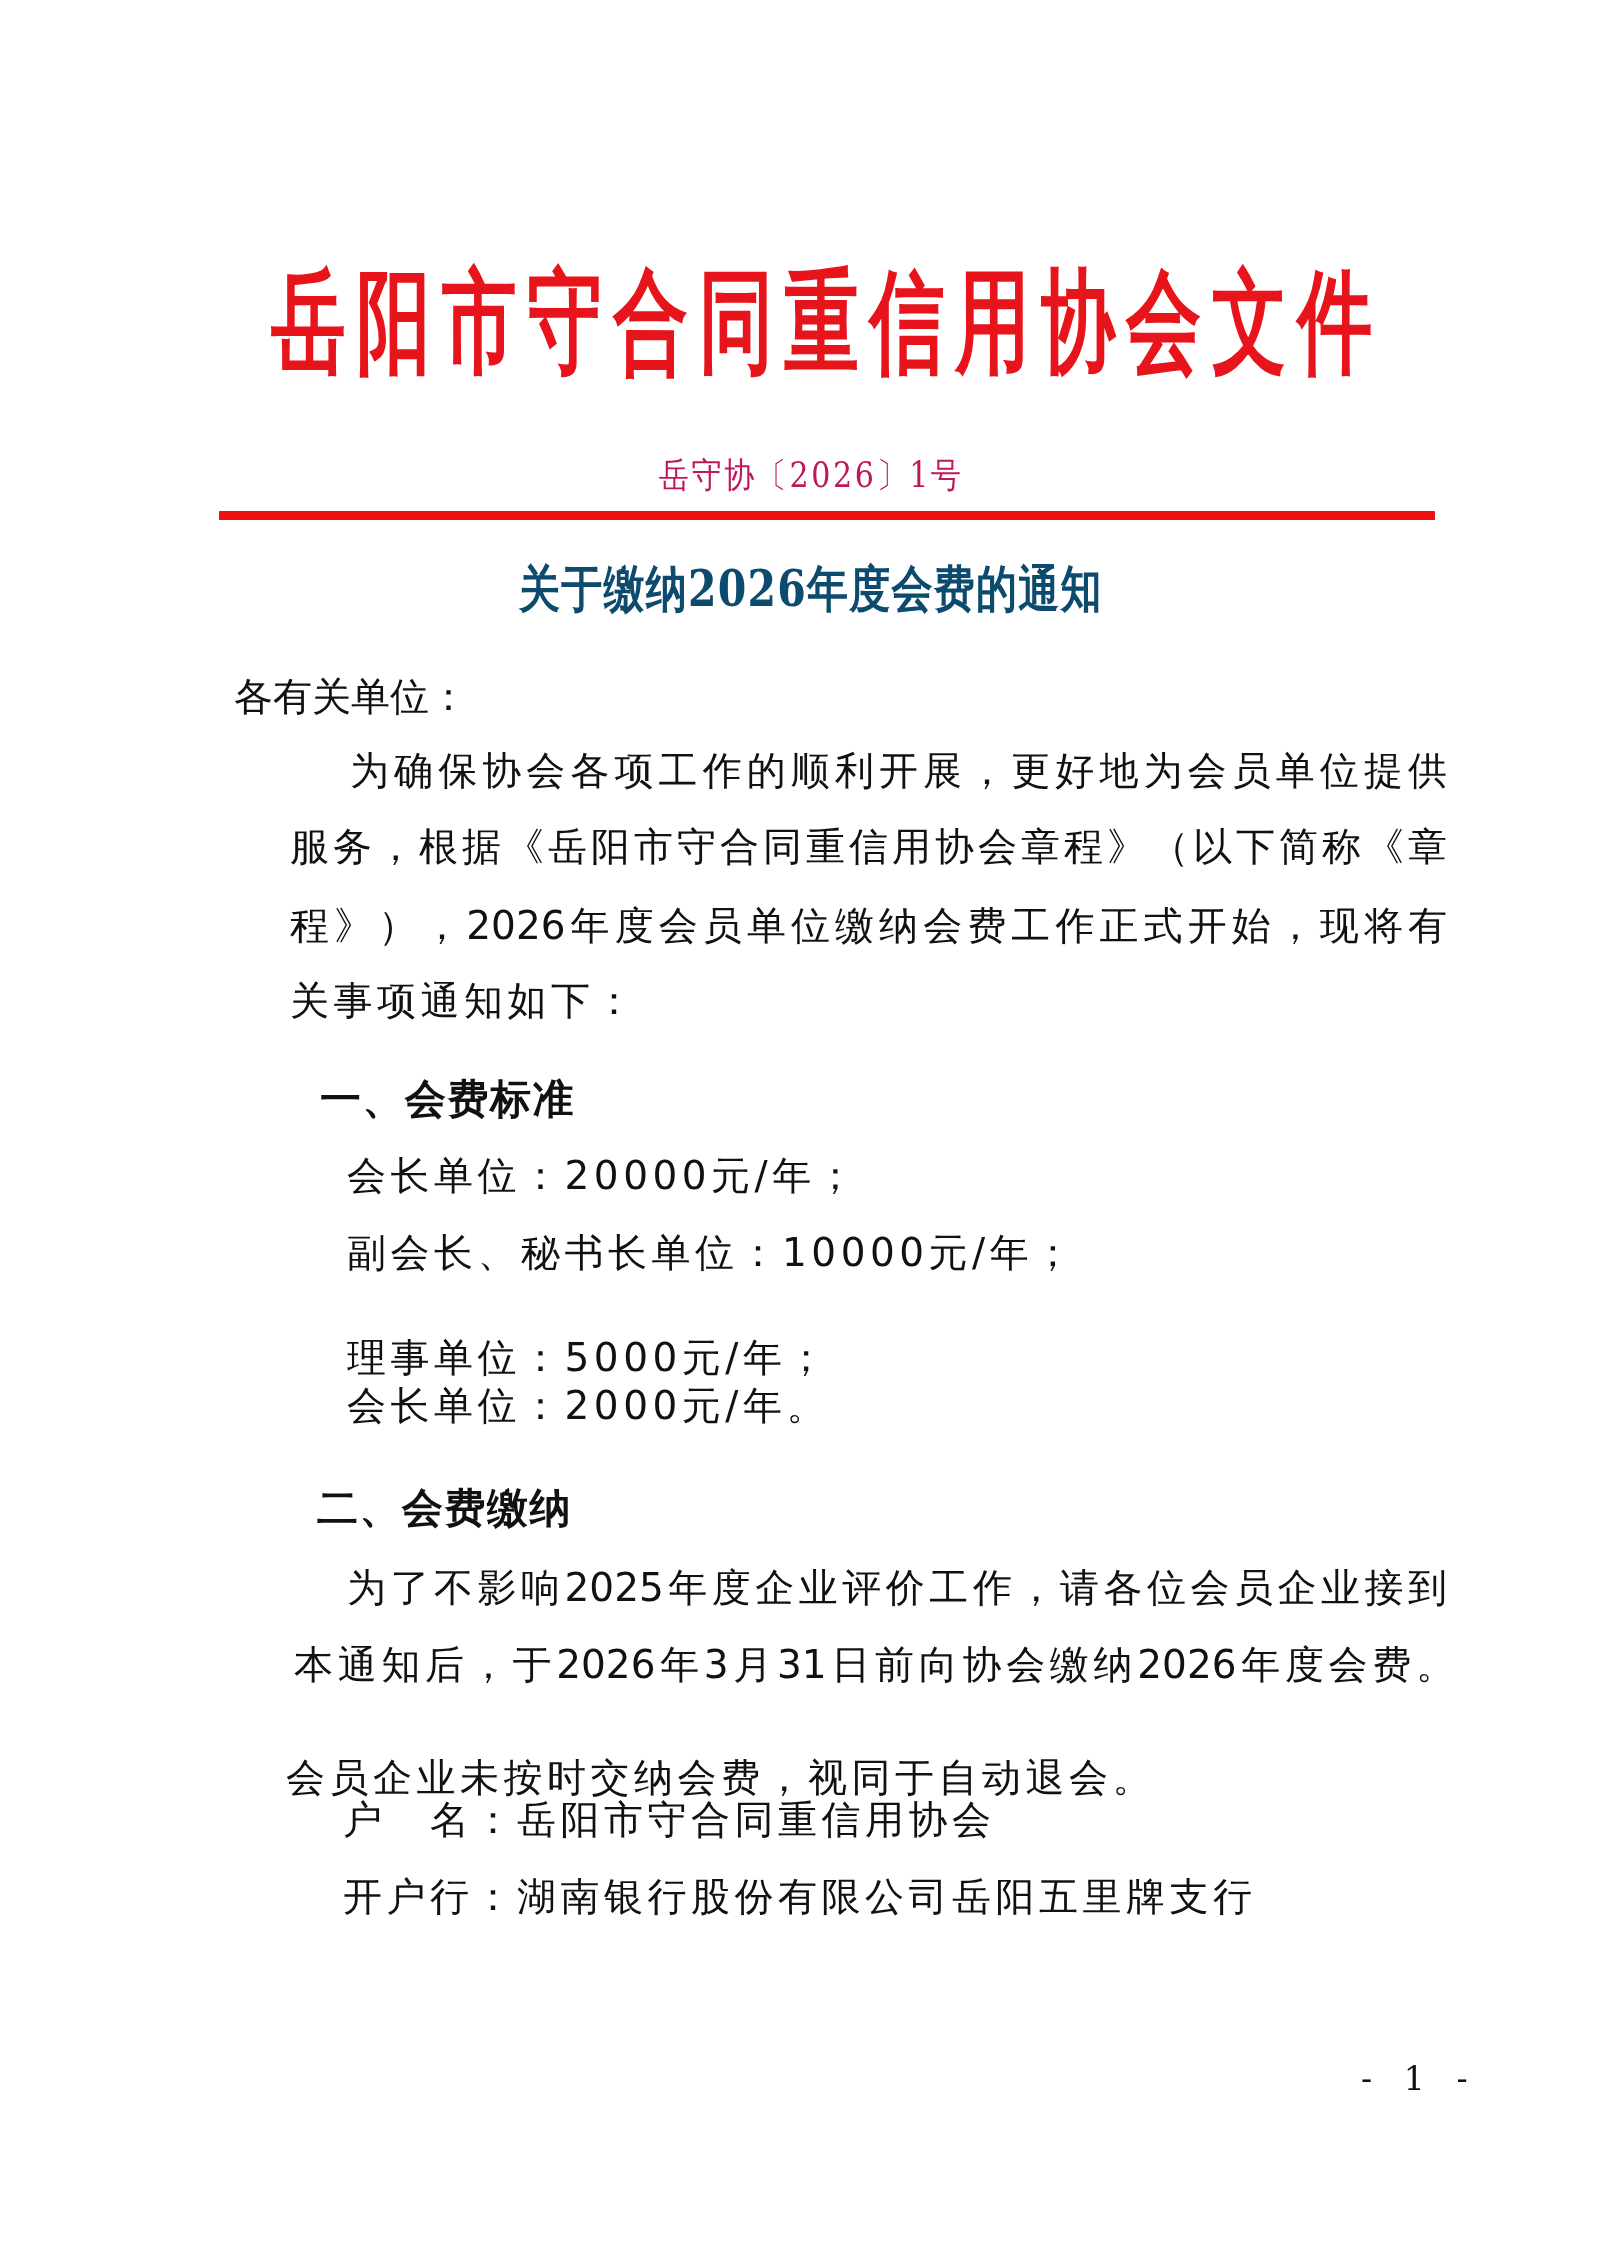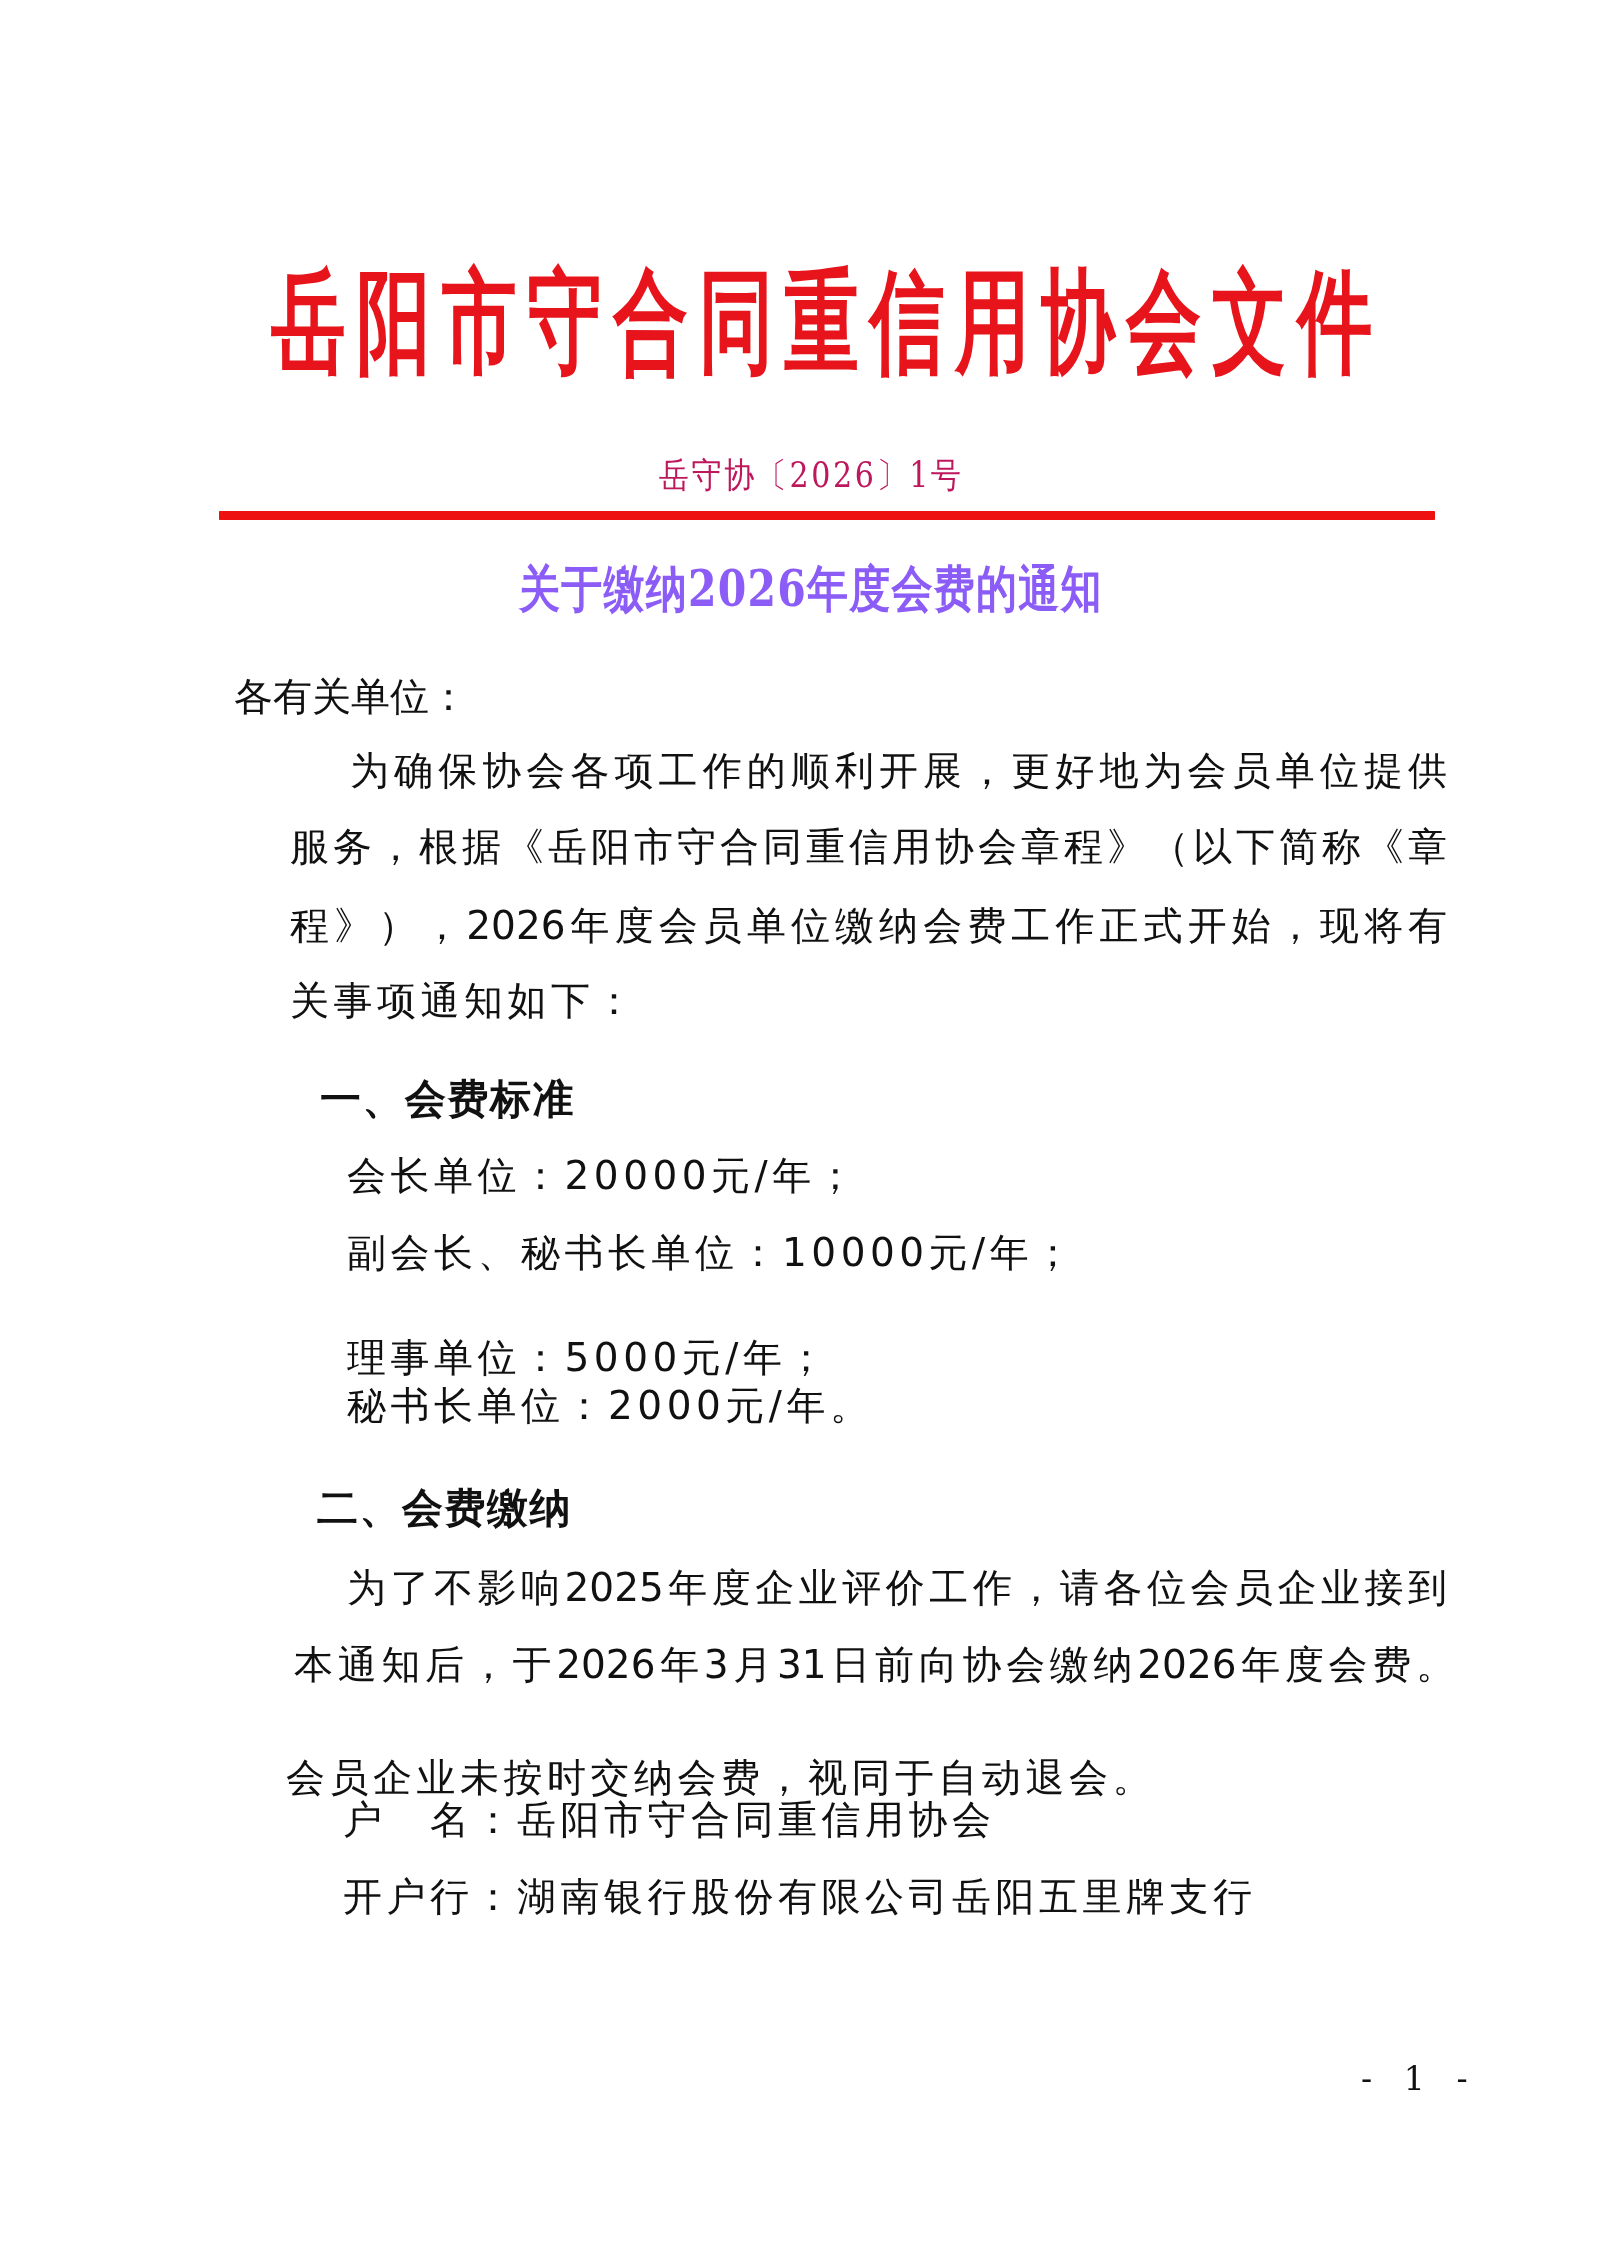--- a/index.html
+++ b/index.html
@@ -31,21 +31,21 @@
   .doc-number span.inner { display: inline-block; transform: scaleX(0.86); }
 
   .red-rule {
     left: 219px; top: 511px; width: 1216px; height: 9px;
     background: #ee1111; border-radius: 0.8px;
   }
 
   .main-title {
     left: 0; width: 1622px; top: 564px; text-align: center;
     font-family: "DejaVu Serif", "Liberation Serif", serif;
-    font-weight: bold; font-size: 50px; color: #8b5cf6;
+    font-weight: bold; font-size: 50px; color: #0c4a6e;
   }
   .main-title span.inner { display: inline-block; transform: scaleX(0.82); letter-spacing: 1.5px; }
 
   .body-text {
     font-family: "DejaVu Sans", "Liberation Sans", sans-serif;
     font-size: 39px; color: #111;
   }
   .line { position: absolute; white-space: nowrap; line-height: 1; }
   .justify-line {
     text-align: justify; text-align-last: justify;
@@ -92,21 +92,21 @@
   </div>
 
   <div class="heading">
     <div class="line" style="left:320px; top:1079px; letter-spacing:1.5px;">一、会费标准</div>
   </div>
 
   <div class="body-text">
     <div class="line" style="left:347px; top:1156px; letter-spacing:4.5px;">会长单位：20000元/年；</div>
     <div class="line" style="left:347px; top:1233px; letter-spacing:4.5px;">副会长、秘书长单位：10000元/年；</div>
     <div class="line" style="left:347px; top:1309px; letter-spacing:4.5px;margin-top:29px;">理事单位：5000元/年；</div>
-    <div class="line" style="left:347px; top:1386px; letter-spacing:4.5px;">秘书长单位：2000元/年。</div>
+    <div class="line" style="left:347px; top:1386px; letter-spacing:4.5px;">会长单位：2000元/年。</div>
   </div>
 
   <div class="heading">
     <div class="line" style="left:317px; top:1488px; letter-spacing:1.5px;">二、会费缴纳</div>
   </div>
 
   <div class="body-text">
     <div class="line justify-line" style="left:347px; width:1100px; top:1568px;">为了不影响2025年度企业评价工作，请各位会员企业接到</div>
     <div class="line justify-line" style="left:286px; width:1161px; top:1645px;margin-left:8px;">本通知后，于2026年3月31日前向协会缴纳2026年度会费。</div>
     <div class="line" style="left:286px; top:1722px; letter-spacing:4.5px;margin-top:36px;">会员企业未按时交纳会费，视同于自动退会。</div>

